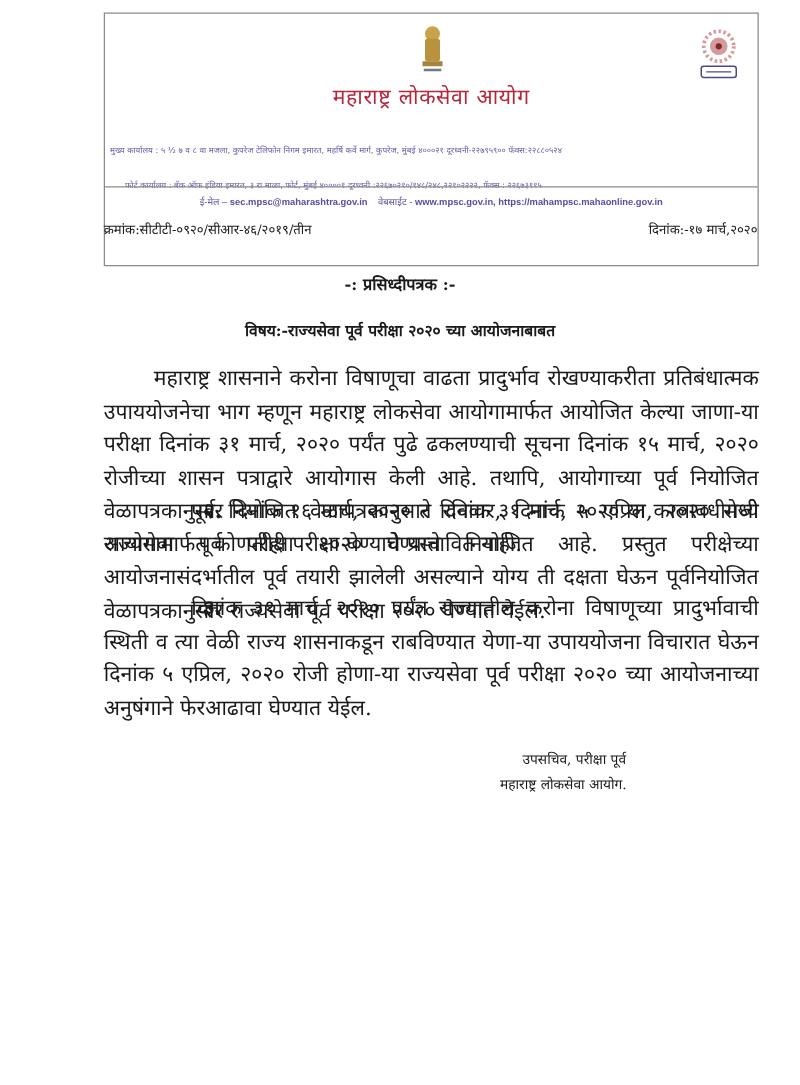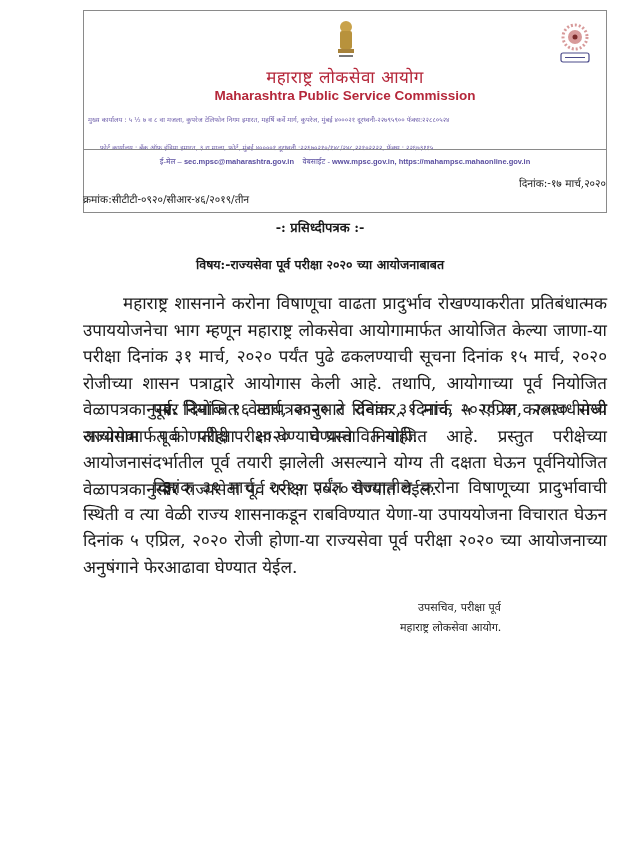--- a/index.html
+++ b/index.html
@@ -26,21 +26,21 @@
     font-family: "DejaVu Sans", sans-serif; white-space: nowrap; overflow: hidden;
   }
   .addr1 { top: 104px; }
   .addr2 { top: 117px; left: 16px; margin-top: 15px; }
   .divider { position: absolute; left: 0; right: 0; top: 138px; border-top: 1.5px solid #8a8a8a; }
   .contact {
     position: absolute; left: 0; right: 0; top: 145px; text-align: center;
     font-size: 7.5px; color: #5a4ea0; font-family: "Liberation Sans", sans-serif; white-space: nowrap;
   }
   .contact b { font-weight: bold; }
-  .ref-no { position: absolute; left: 83px; top: 176px; font-size: 10.5px; margin-top: 16px; }
+  .ref-no { position: absolute; left: 83px; top: 176px; font-size: 10.5px; }
   .ref-date { position: absolute; right: 34px; top: 176px; font-size: 10.5px; }
   .doc-heading {
     position: absolute; left: 0; right: 0; top: 218px; text-align: center;
     font-size: 13px; font-weight: bold;
   }
   .subject {
     position: absolute; left: 0; right: 0; top: 256px; text-align: center;
     font-size: 12.5px; font-weight: bold;
   }
   .para {
@@ -67,21 +67,20 @@
   <svg class="mpsc-logo" viewBox="0 0 34 46">
     <g fill="#d79a9a">
       <circle cx="17" cy="16" r="12" fill="none" stroke="#d79a9a" stroke-width="3" stroke-dasharray="2 2"></circle>
       <circle cx="17" cy="16" r="7"></circle>
     </g>
     <circle cx="17" cy="16" r="2.5" fill="#7a2a2a"></circle>
     <rect x="3" y="32" width="28" height="9" rx="2" fill="#ffffff" stroke="#4a4a8a" stroke-width="1.2"></rect>
     <line x1="7" y1="36.5" x2="27" y2="36.5" stroke="#4a4a8a" stroke-width="1"></line>
   </svg>
   <div class="title-mr">महाराष्ट्र लोकसेवा आयोग</div>
-  <div class="title-en">Maharashtra Public Service Commission</div>
   <div class="addr addr1">मुख्य कार्यालय : ५ ½ ७ व ८ वा मजला, कुपरेज टेलिफोन निगम इमारत, महर्षि कर्वे मार्ग, कुपरेज, मुंबई ४०००२१ दूरध्वनी-२२७९५९००  फॅक्स:२२८८०५२४</div>
   <div class="addr addr2">फोर्ट कार्यालय : बँक ऑफ इंडिया इमारत, ३ रा माळा, फोर्ट, मुंबई ४००००१ दूरध्वनी :२२६७०२१०/१४८/२४८,२२१०२२२२, फॅक्स : २२६७३११५</div>
   <div class="divider"></div>
   <div class="contact">
     <span>ई-मेल –</span>
     <b>sec.mpsc@maharashtra.gov.in</b>
     &nbsp;&nbsp;
     <span>वेबसाईट -</span>
     <b>www.mpsc.gov.in, https://mahampsc.mahaonline.gov.in</b>
   </div>

